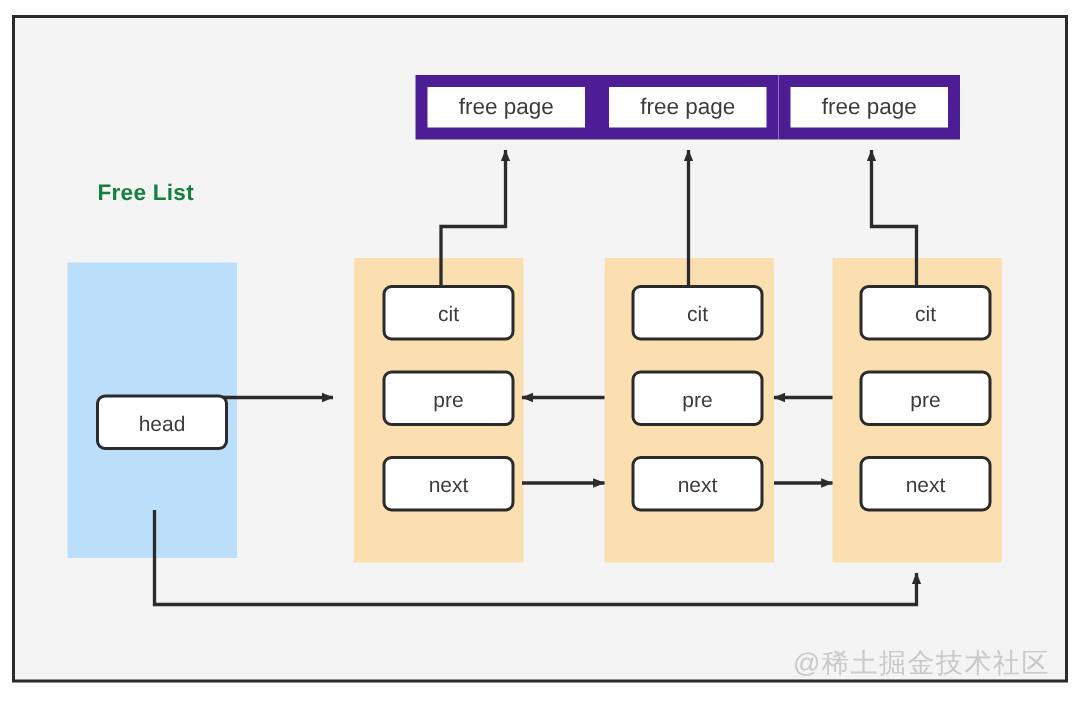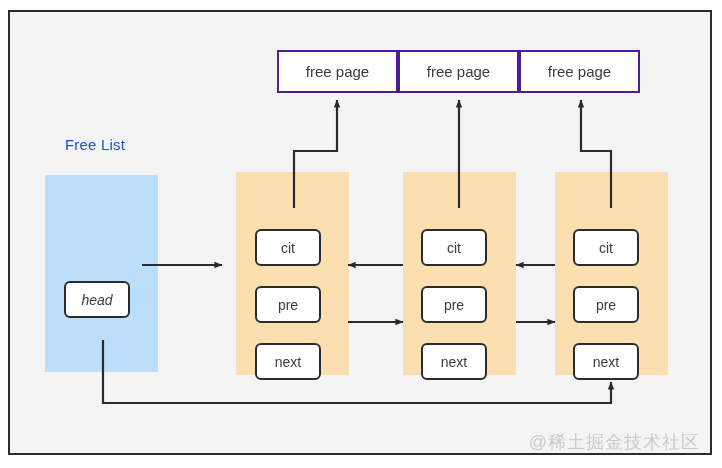--- a/index.html
+++ b/index.html
@@ -42,40 +42,40 @@
     height: 468px;
     pointer-events: none;
   }
 
   
   .freepage {
     position: absolute;
     top: 50px;
     height: 43px;
     background: #ffffff;
-    border: 2px solid #4c1d95;
+    border: 8px solid #4c1d95;
     box-sizing: border-box;
     display: flex;
     align-items: center;
     justify-content: center;
     font-size: 15px;
     color: #3c3c3c;
   }
   #fp0 { left: 277px; width: 121px; }
   #fp1 { left: 398px; width: 121px; }
   #fp2 { left: 519px; width: 121px; }
 
   
   #title {
     position: absolute;
     left: 65px;
-    top: 136px;
+    top: 120px;
     font-size: 15px;
-    font-weight: normal;
-    color: #1d4ed8;
+    font-weight: bold;
+    color: #15803d;
     letter-spacing: .2px;
   }
 
   
   #bluebox {
     position: absolute;
     left: 45px;
     top: 175px;
     width: 113px;
     height: 197px;
@@ -90,36 +90,35 @@
     height: 203px;
     background: #fbdfb1;
   }
   #node0 { left: 236px; }
   #node1 { left: 403px; }
   #node2 { left: 555px; }
 
   
   .field {
     position: absolute;
-    width: 66px;
+    width: 88px;
     height: 37px;
     background: #ffffff;
     border: 2px solid #2b2b2b;
     border-radius: 6px;
     box-sizing: border-box;
     display: flex;
     align-items: center;
     justify-content: center;
     font-size: 14px;
     color: #3c3c3c;
-    margin-top: 39px;
-  }
-
-  
-  #head { left: 64px; top: 242px; font-style: italic; }
+  }
+
+  
+  #head { left: 64px; top: 263px; }
   #tail { left: 64px; top: 303px; }
 
   
   #n0cit  { left: 255px; top: 190px; }
   #n0pre  { left: 255px; top: 247px; }
   #n0next { left: 255px; top: 304px; }
   
   #n1cit  { left: 421px; top: 190px; }
   #n1pre  { left: 421px; top: 247px; }
   #n1next { left: 421px; top: 304px; }

